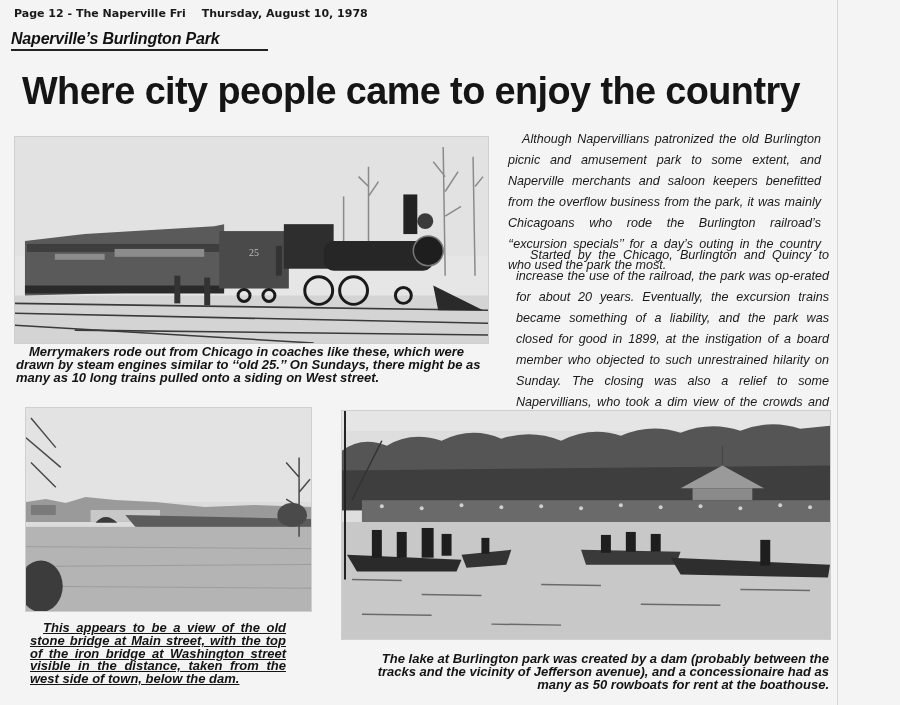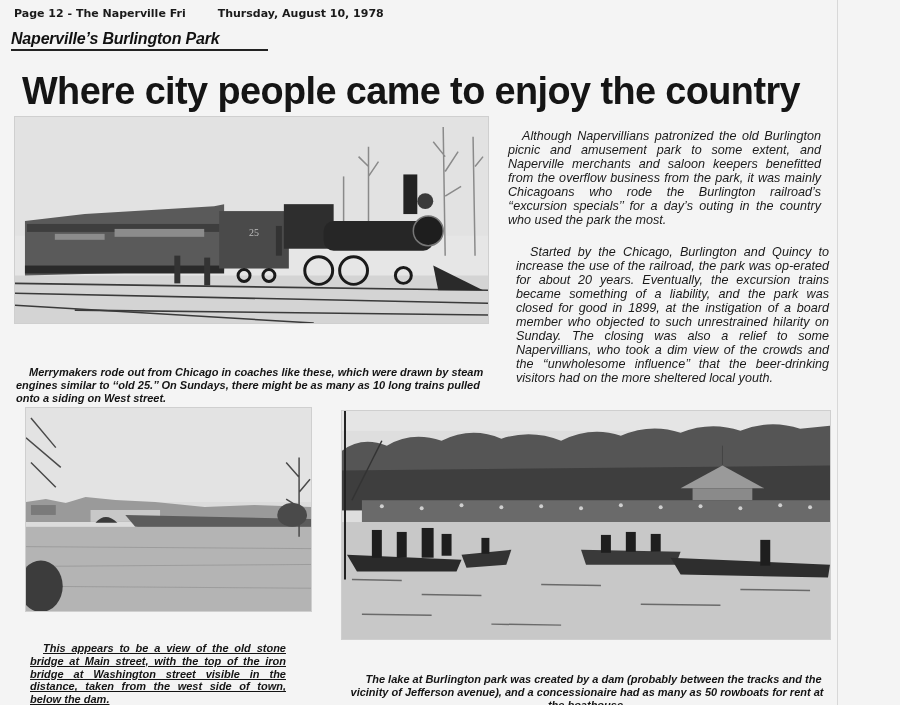--- a/index.html
+++ b/index.html
@@ -13,21 +13,21 @@
     .page-edge {
       position: absolute; left: 837px; top: 0; width: 1px; height: 705px;
       background: #d8d8d8;
     }
     .folio {
       position: absolute; left: 14px; top: 7px;
       font-family: "DejaVu Sans", sans-serif;
       font-size: 11px; font-weight: bold; color: #1a1a1a;
       white-space: nowrap;
     }
-    .folio .date { margin-left: 32px; }
+    .folio .date { margin-left: 16px; }
     .kicker {
       position: absolute; left: 11px; top: 30px;
       font-family: "Liberation Sans", sans-serif;
       font-size: 16px; font-weight: bold; font-style: italic;
       color: #111; letter-spacing: -0.2px;
       padding-bottom: 1px;
       border-bottom: 2px solid #222;
       width: 257px; white-space: nowrap;
     }
     .headline {
@@ -35,45 +35,45 @@
       font-family: "Liberation Sans", sans-serif;
       font-size: 39px; font-weight: bold; color: #151515;
       letter-spacing: -0.6px; white-space: nowrap;
       transform: scaleX(0.97); transform-origin: left;
     }
     .photo {
       position: absolute; overflow: hidden;
       border: 1px solid #cfcfcf;
     }
     .photo svg { display: block; width: 100%; height: 100%; }
-    .photo-train { left: 14px; top: 116px; width: 475px; height: 208px; }
+    .photo-train { left: 14px; top: 136px; width: 475px; height: 208px; }
     .photo-bridge { left: 25px; top: 407px; width: 287px; height: 205px; }
     .photo-lake { left: 341px; top: 410px; width: 490px; height: 230px; }
 
     .body-text {
       position: absolute;
       font-family: "Liberation Sans", sans-serif;
-      font-style: italic; font-size: 12.6px; line-height: 14px;
+      font-style: italic; font-size: 12.6px; line-height: 21px;
       text-align: justify; color: #1a1a1a;
     }
     .body-text p { text-indent: 14px; }
     .para1 { left: 508px; top: 129px; width: 313px; }
     .para2 { left: 516px; top: 245px; width: 313px; }
 
     .caption {
       position: absolute;
       font-family: "Liberation Sans", sans-serif;
       font-style: italic; font-weight: bold;
-      font-size: 11px; line-height: 12.8px;
-      text-align: justify; color: #141414; margin-top: 20px;
+      font-size: 13px; line-height: 12.8px;
+      text-align: justify; color: #141414;
     }
     .caption p { text-indent: 13px; }
     .cap-train { left: 16px; top: 346px; width: 470px; text-align: left; }
     .cap-bridge { left: 30px; top: 622px; width: 256px; text-decoration: underline; }
-    .cap-lake { left: 345px; top: 653px; width: 484px; text-align: center; }
+    .cap-lake { left: 345px; top: 653px; width: 484px; text-align: right; }
   </style>
 </head>
 <body>
 
 <div class="page-edge"></div>
 
 <div class="folio">
   <span>Page 12 - The Naperville Fri</span><span class="date">Thursday, August 10, 1978</span>
 </div>
 

